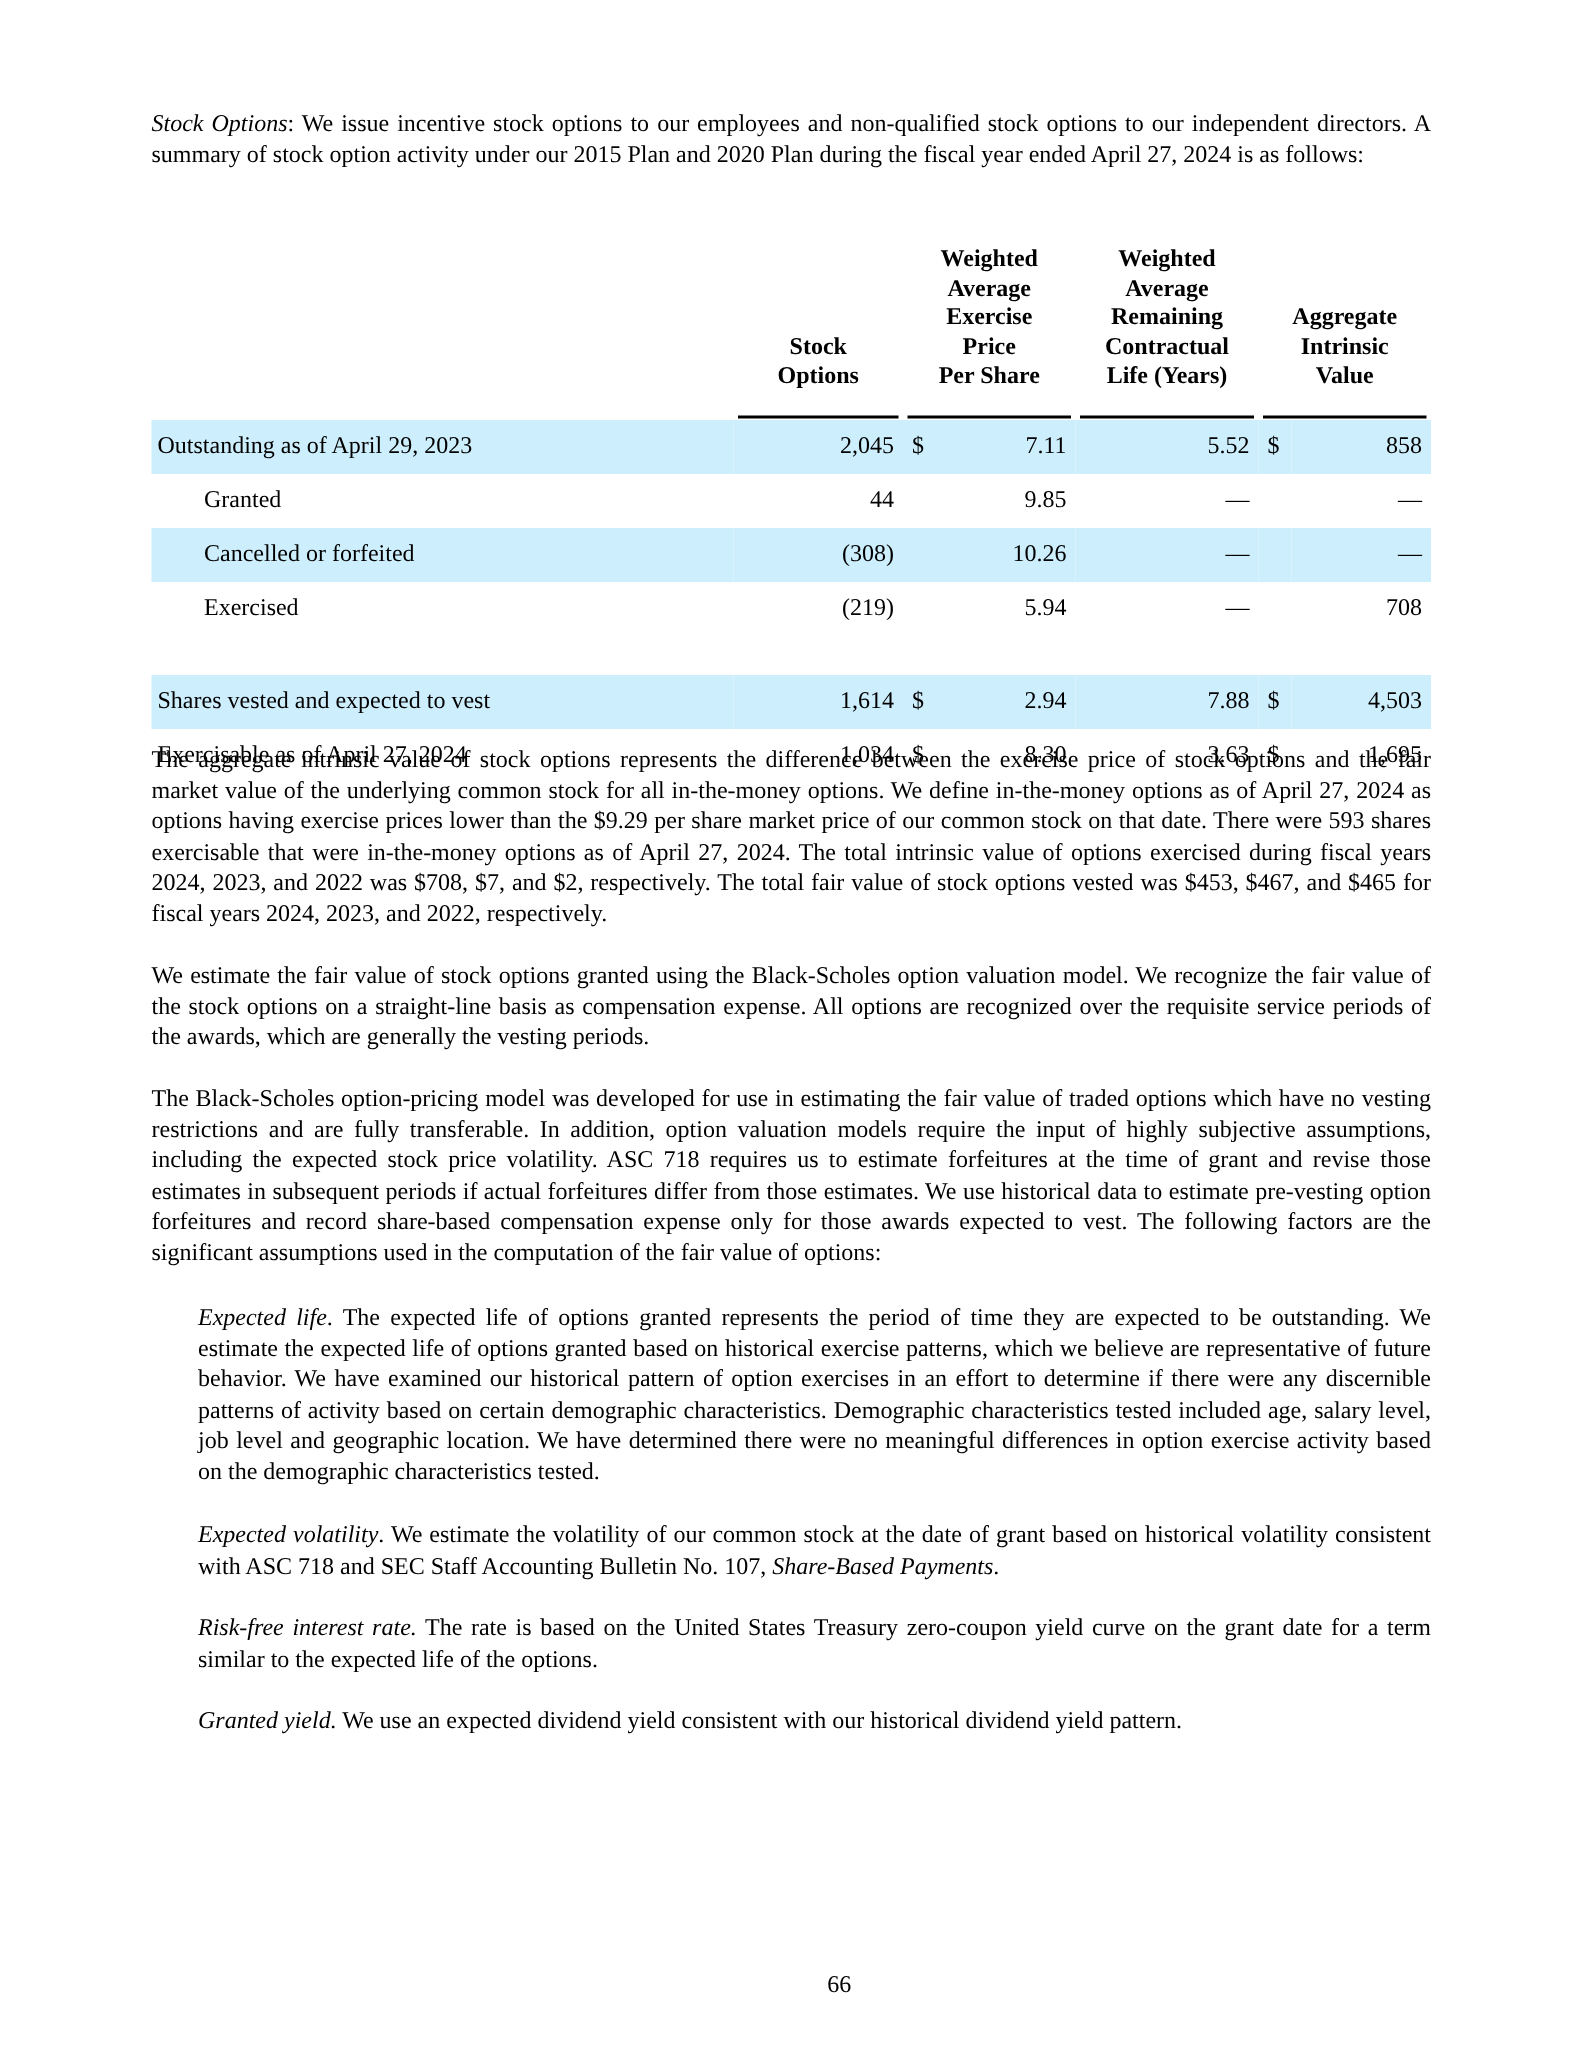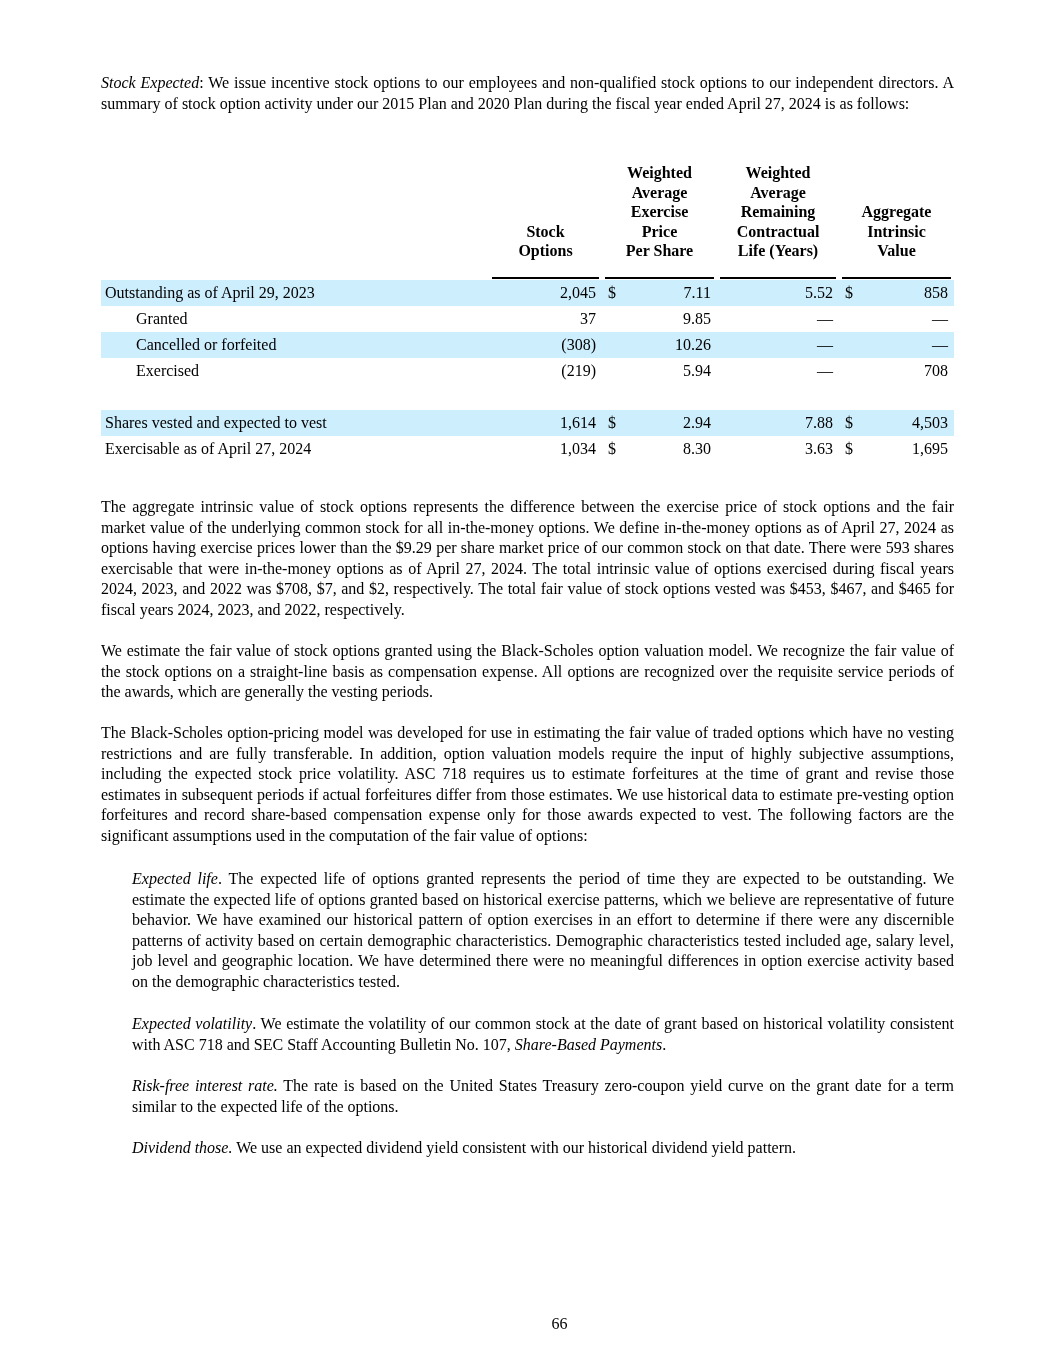--- a/index.html
+++ b/index.html
@@ -7,39 +7,39 @@
     width: 1055px; height: 1365px; position: relative; overflow: hidden;
     font-family: "Liberation Serif", "DejaVu Serif", serif;
     color: #000; font-size: 16px;
   }
   .page { position: absolute; left: 101px; top: 73px; width: 853px; }
   p { margin: 0; line-height: 20.6px; text-align: justify; }
   .table-wrap { position: absolute; left: 101px; top: 163px; width: 853px; }
   table { border-collapse: collapse; width: 853px; table-layout: fixed; font-size: 16px; }
   th { font-weight: bold; text-align: center; vertical-align: bottom; line-height: 19.6px; padding: 0 0 1px 0; }
   th .hdr { border-bottom: 2px solid #000; padding-bottom: 16px; margin: 0 3px; }
-  td { height: 26px; padding: 0; line-height: 26px; white-space: nowrap; }
+  td { height: 36px; padding: 0; line-height: 26px; white-space: nowrap; }
   tr.shade td { background: #cdeefc; }
   td.lbl { padding-left: 4px; }
   td.lbl.indent { padding-left: 35px; }
   td.num { text-align: right; padding-right: 6px; }
   td.dol { text-align: left; padding-left: 6px; }
   .sub-top { border-top: 1.5px solid #000; }
   .dbl-bottom { border-bottom: 3px double #000; }
   tr.spacer td { height: 26px; background: #fff; }
   .body-text { position: absolute; left: 101px; width: 853px; }
   .indent-block { position: absolute; left: 132px; width: 822px; }
   .page-num { position: absolute; top: 1315px; left: 0; width: 1055px; text-align: center; font-size: 16px; margin-left: 32px; }
   i { font-style: italic; }
 </style>
 </head>
 <body>
 
 <div class="page">
-  <p><i>Stock Expected</i><span>: We issue incentive stock options to our employees and non-qualified stock options to our independent directors. A summary of stock option activity under our 2015 Plan and 2020 Plan during the fiscal year ended April 27, 2024 is as follows:</span></p>
+  <p><i>Stock Options</i><span>: We issue incentive stock options to our employees and non-qualified stock options to our independent directors. A summary of stock option activity under our 2015 Plan and 2020 Plan during the fiscal year ended April 27, 2024 is as follows:</span></p>
 </div>
 
 <div class="table-wrap">
   <table>
     <colgroup>
       <col style="width:388px">
       <col style="width:113px">
       <col style="width:22px">
       <col style="width:93px">
       <col style="width:122px">
@@ -87,21 +87,21 @@
         <td class="lbl">Outstanding as of April 29, 2023</td>
         <td class="num">2,045</td>
         <td class="dol">$</td>
         <td class="num">7.11</td>
         <td class="num">5.52</td>
         <td class="dol">$</td>
         <td class="num">858</td>
       </tr>
       <tr>
         <td class="lbl indent">Granted</td>
-        <td class="num">37</td>
+        <td class="num">44</td>
         <td class="dol"></td>
         <td class="num">9.85</td>
         <td class="num">—</td>
         <td class="dol"></td>
         <td class="num">—</td>
       </tr>
       <tr class="shade">
         <td class="lbl indent">Cancelled or forfeited</td>
         <td class="num">(308)</td>
         <td class="dol"></td>
@@ -162,16 +162,16 @@
 
 <div class="indent-block" style="top:1014px;">
   <p><i>Expected volatility</i><span>. We estimate the volatility of our common stock at the date of grant based on historical volatility consistent with ASC 718 and SEC Staff Accounting Bulletin No. 107, </span><i>Share-Based Payments</i><span>.</span></p>
 </div>
 
 <div class="indent-block" style="top:1076px;">
   <p><i>Risk-free interest rate.</i><span> The rate is based on the United States Treasury zero-coupon yield curve on the grant date for a term similar to the expected life of the options.</span></p>
 </div>
 
 <div class="indent-block" style="top:1138px;">
-  <p><i>Dividend those.</i><span> We use an expected dividend yield consistent with our historical dividend yield pattern.</span></p>
+  <p><i>Granted yield.</i><span> We use an expected dividend yield consistent with our historical dividend yield pattern.</span></p>
 </div>
 
 <div class="page-num">66</div>
 
 </body></html>

